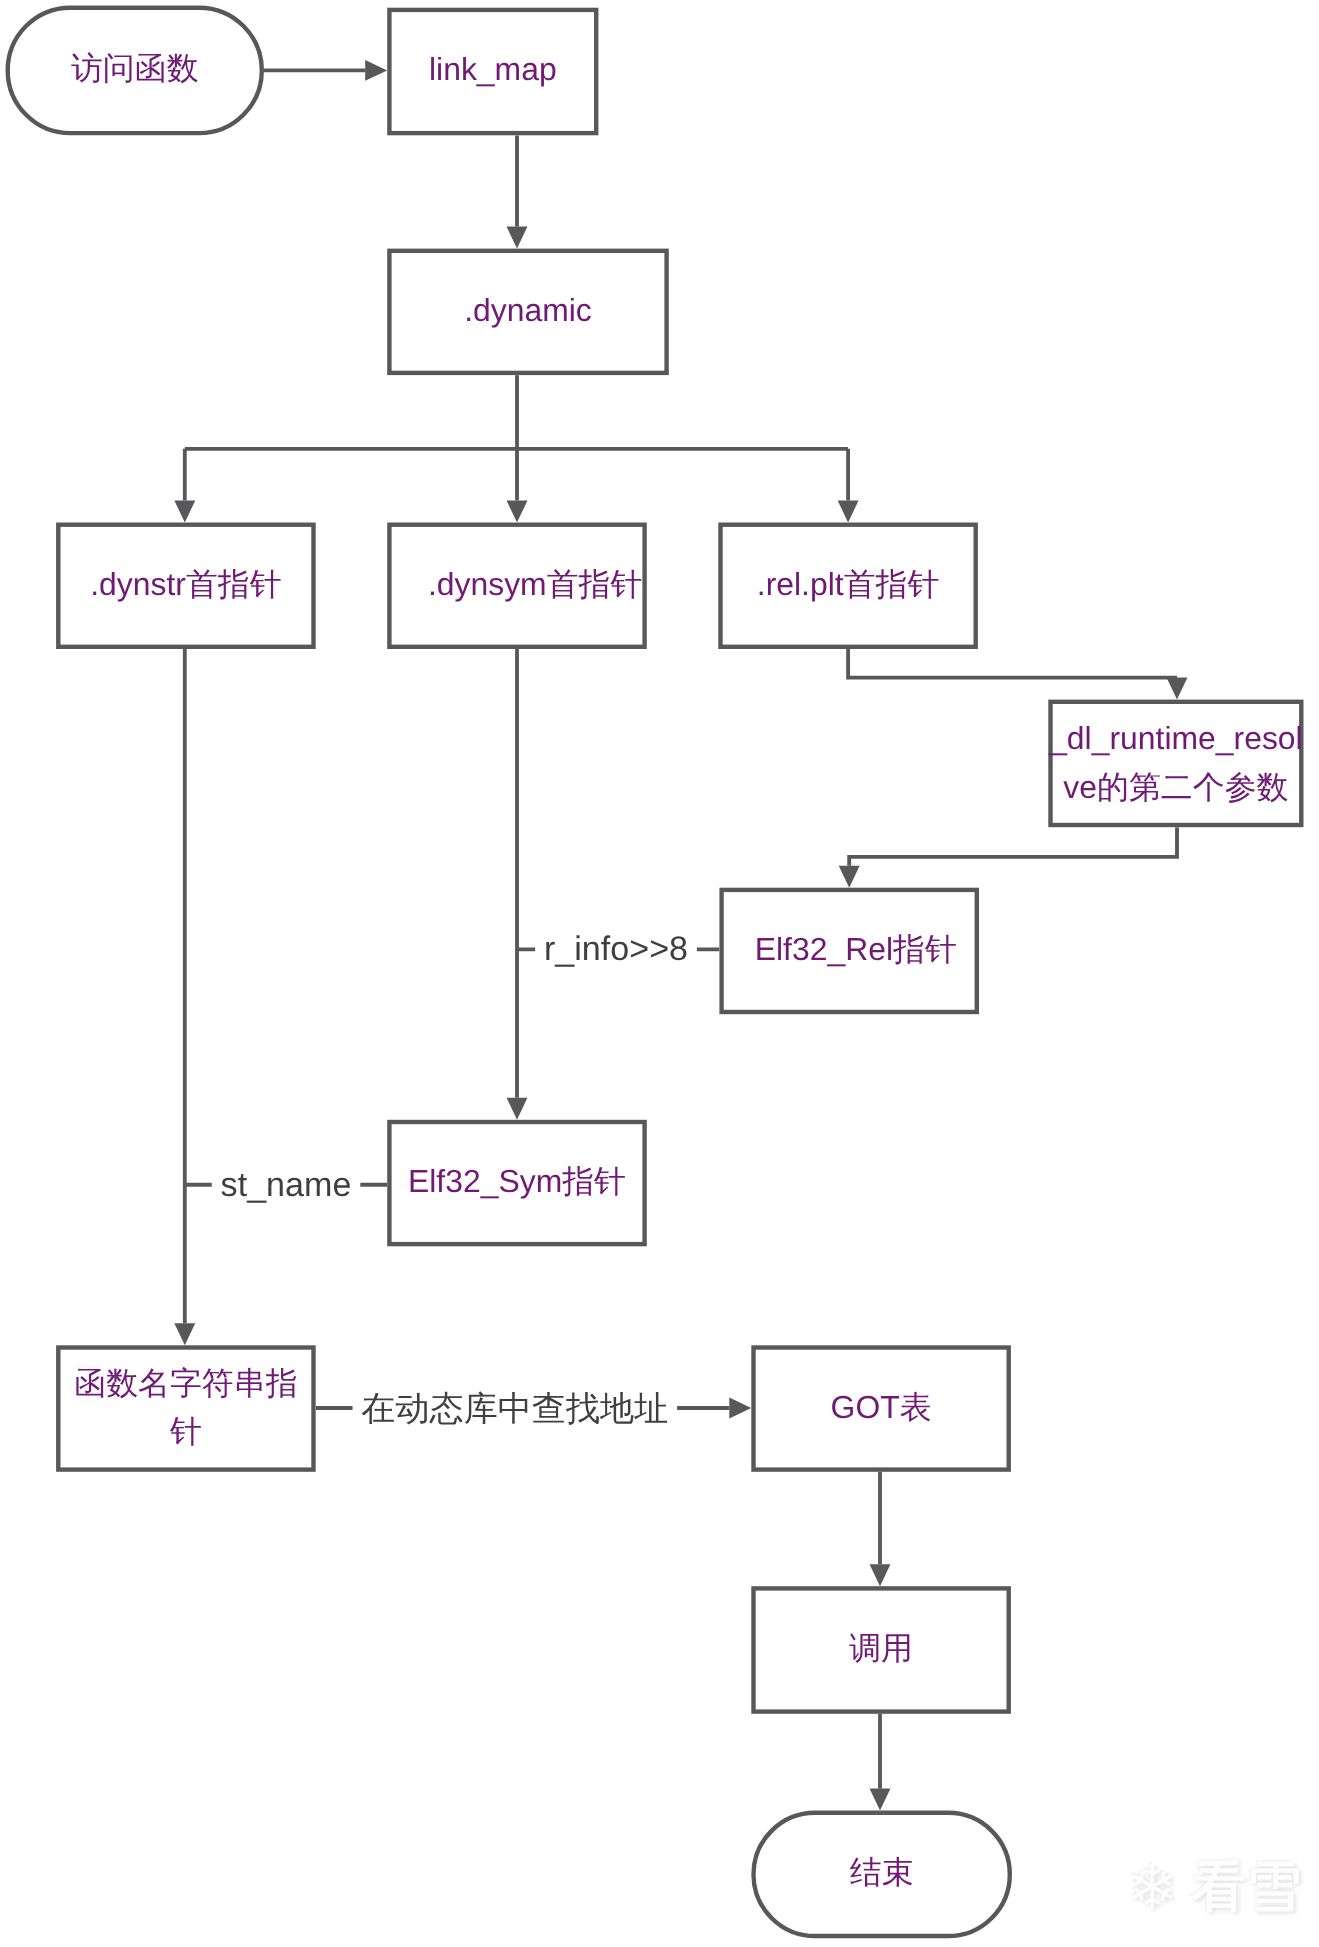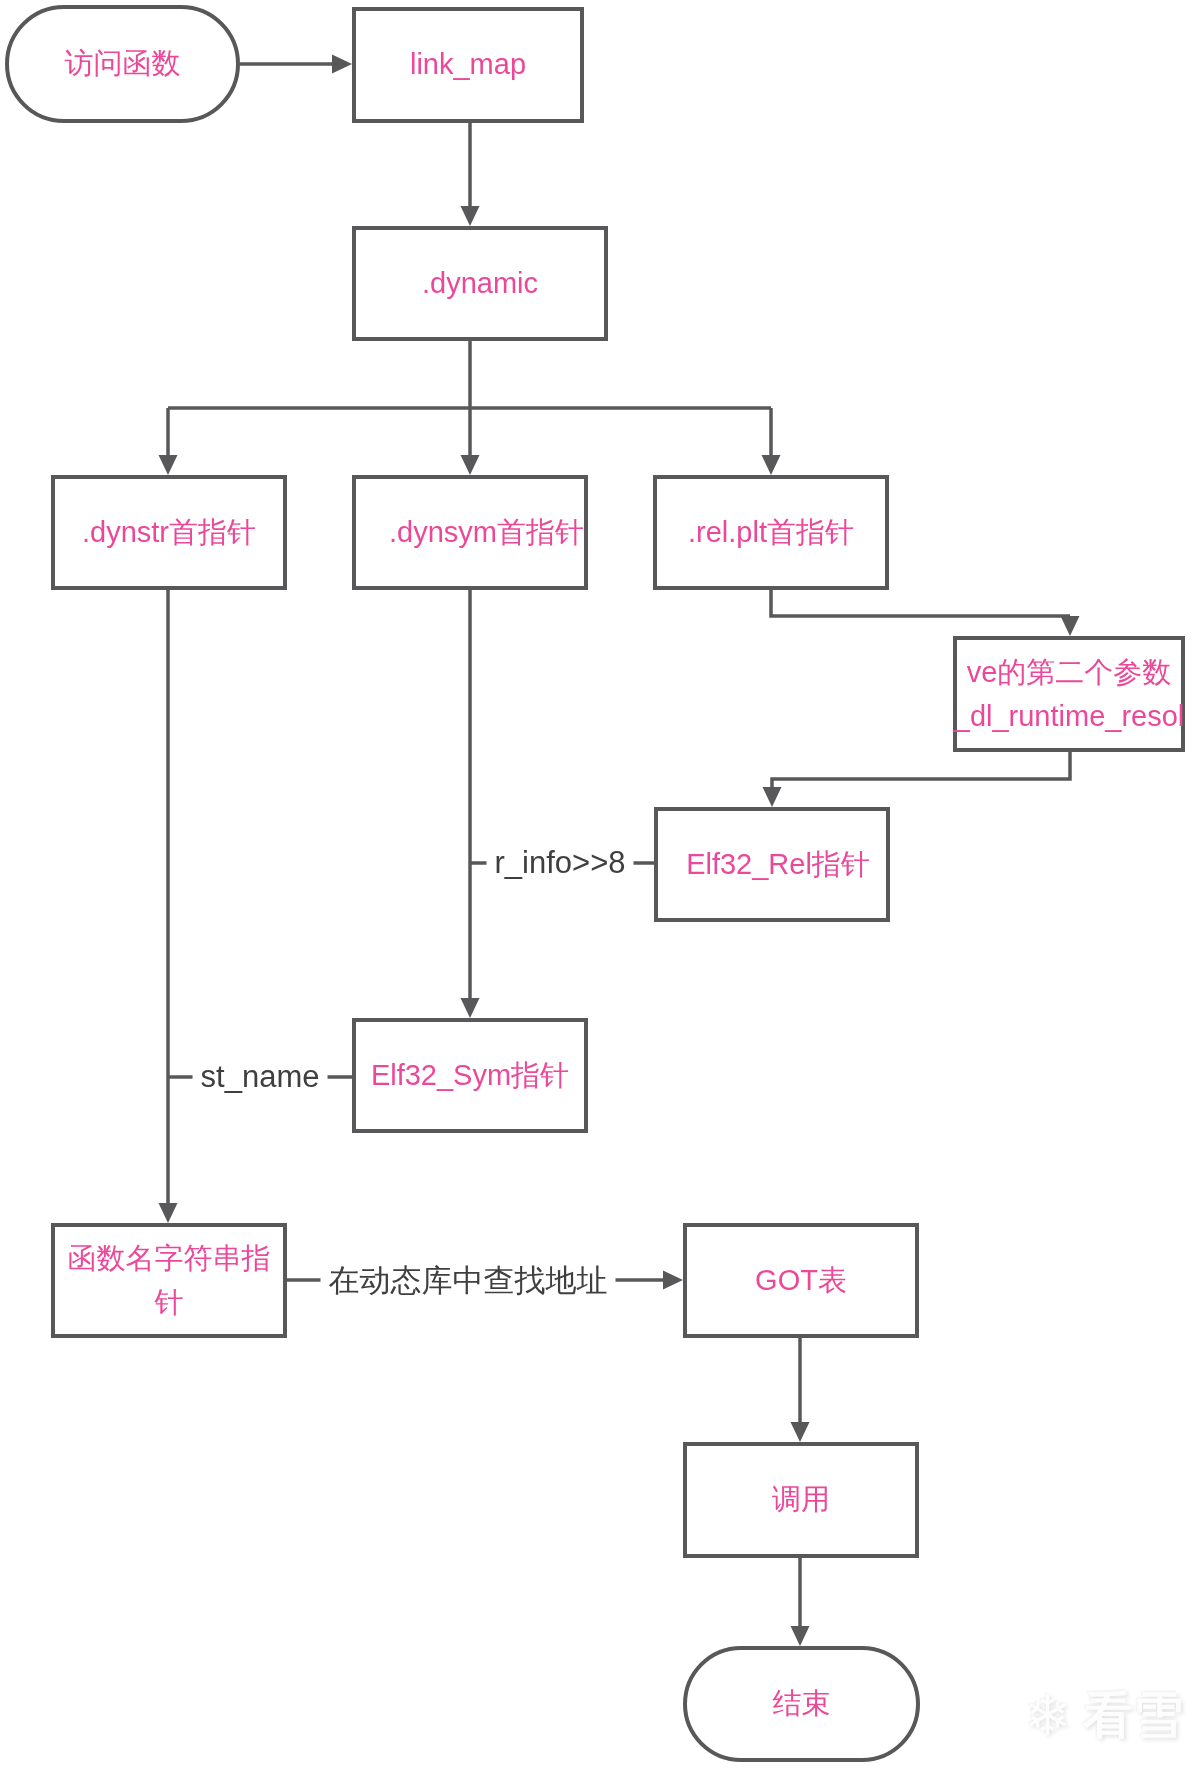--- a/index.html
+++ b/index.html
@@ -3,21 +3,21 @@
 <meta charset="utf-8">
 <style>
   html,body{margin:0;padding:0;background:#ffffff;}
   body{font-family:"Liberation Sans","DejaVu Sans",sans-serif;}
   #canvas{position:relative;width:1199px;height:1770px;background:#ffffff;overflow:hidden;}
   #edge-layer{position:absolute;left:0;top:0;width:1199px;height:1770px;}
   .node{
     position:absolute;box-sizing:border-box;
     border:4px solid #58585a;background:#ffffff;
     display:flex;flex-direction:column;align-items:center;justify-content:center;
-    font-size:29px;color:#ec4899;text-align:center;line-height:1.5;
+    font-size:29px;color:#701a75;text-align:center;line-height:1.5;
   }
   .stadium{border-radius:999px;}
   .node-line{line-height:44px;}
   .edge-label{
     position:absolute;transform:translate(-50%,-50%);
     background:#ffffff;padding:0 8px;
     font-size:31px;color:#3f3f3f;white-space:nowrap;
   }
   .watermark{
     position:absolute;left:1024px;top:1682px;
@@ -59,38 +59,38 @@
       <polyline points="287,1280 663,1280" fill="none" stroke="#58585a" stroke-width="3.5"></polyline>
       <polygon points="800,1442 790.5,1422 809.5,1422" fill="#58585a"></polygon>
       <polyline points="800,1337 800,1422" fill="none" stroke="#58585a" stroke-width="3.5"></polyline>
       <polygon points="800,1646 790.5,1626 809.5,1626" fill="#58585a"></polygon>
       <polyline points="800,1558 800,1626" fill="none" stroke="#58585a" stroke-width="3.5"></polyline>
     </svg>
   <div id="node-layer">
       <div class="node stadium" style="left: 5px; top: 5px; width: 235px; height: 118px;">
         <span>访问函数</span>
       </div>
-      <div class="node" style="left: 352px; top: 7px; width: 232px; height: 116px;">
+      <div class="node" style="left: 352px; top: 7px; width: 192px; height: 116px;">
         <span>link_map</span>
       </div>
       <div class="node" style="left: 352px; top: 226px; width: 256px; height: 115px;">
         <span>.dynamic</span>
       </div>
       <div class="node" style="left: 51px; top: 475px; width: 236px; height: 115px;">
         <span>.dynstr首指针</span>
       </div>
       <div class="node" style="left: 352px; top: 475px; width: 236px; height: 115px; align-items: flex-end;">
         <span>.dynsym首指针</span>
       </div>
       <div class="node" style="left: 653px; top: 475px; width: 236px; height: 115px;">
         <span>.rel.plt首指针</span>
       </div>
       <div class="node" style="left: 953px; top: 636px; width: 232px; height: 116px;">
+        <div class="node-line">_dl_runtime_resol</div>
         <div class="node-line">ve的第二个参数</div>
-        <div class="node-line">_dl_runtime_resol</div>
       </div>
       <div class="node" style="left: 654px; top: 807px; width: 236px; height: 115px; padding-left: 12px;">
         <span>Elf32_Rel指针</span>
       </div>
       <div class="node" style="left: 352px; top: 1018px; width: 236px; height: 115px;">
         <span>Elf32_Sym指针</span>
       </div>
       <div class="node" style="left: 51px; top: 1223px; width: 236px; height: 115px;">
         <span>函数名字符串指针</span>
       </div>

